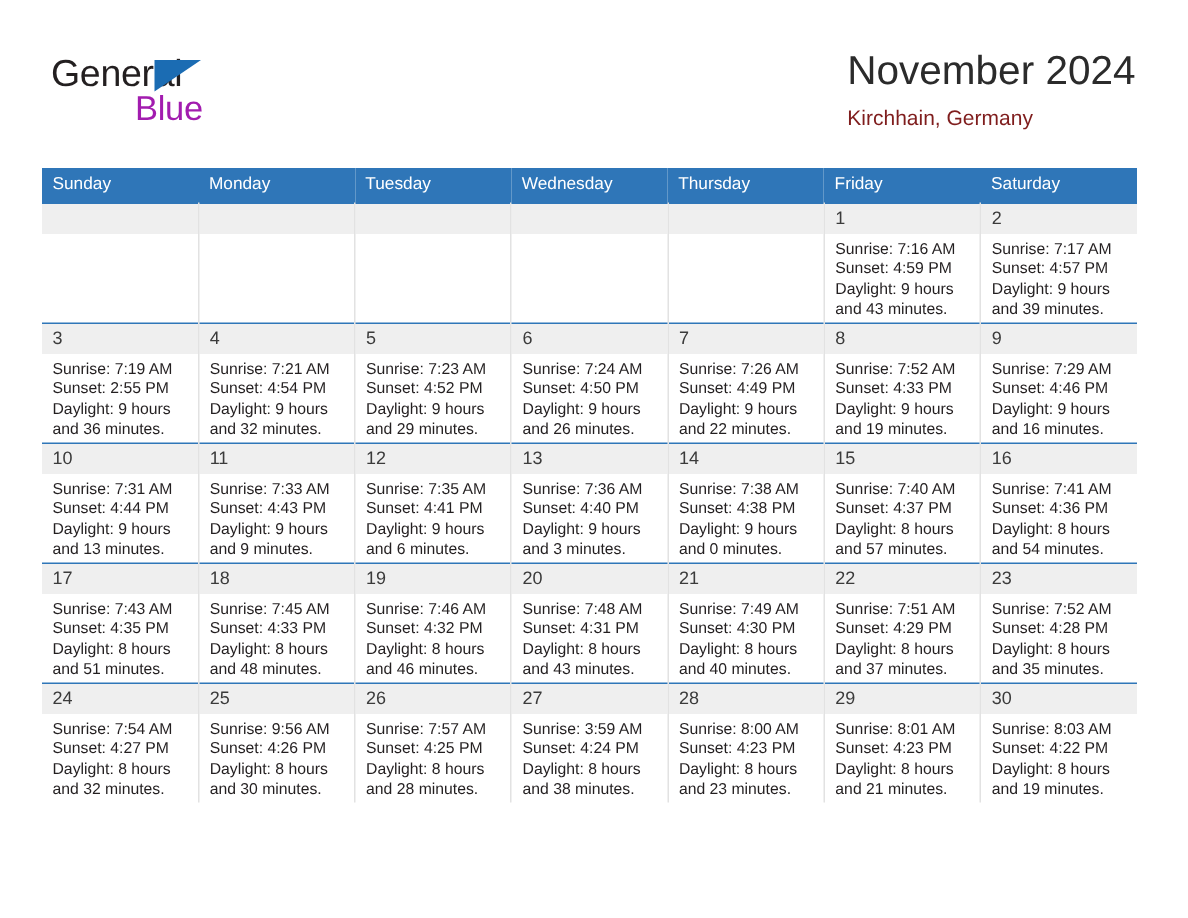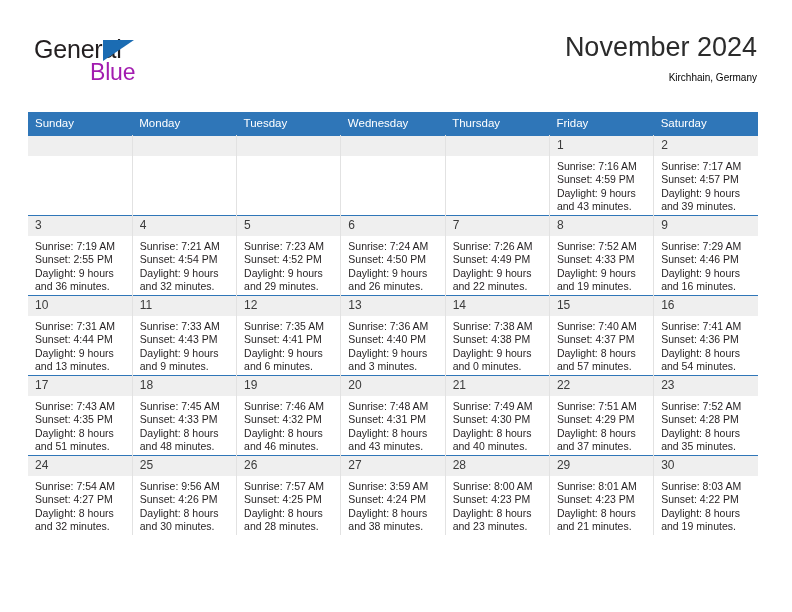--- a/index.html
+++ b/index.html
@@ -66,31 +66,30 @@
   .brand-blue {
     font-size: 23px;
     color: #a21caf;
     letter-spacing: -0.2px;
   }
 
   .title-block {
     position: absolute;
     right: 35px;
     top: 30px;
-    text-align: right;
   }
   .cal-title {
     font-size: 27px;
     color: #2b2b2b;
     line-height: 34px;
     white-space: nowrap;
   }
   .cal-subtitle {
-    font-size: 10px;
-    color: #000000;
+    font-size: 14px;
+    color: #7f1d1d;
     line-height: 20px;
     margin-top: 4px;
     white-space: nowrap;
   }
 
   
   .cal-wrap {
     position: absolute;
     left: 28px;
     top: 112px;

